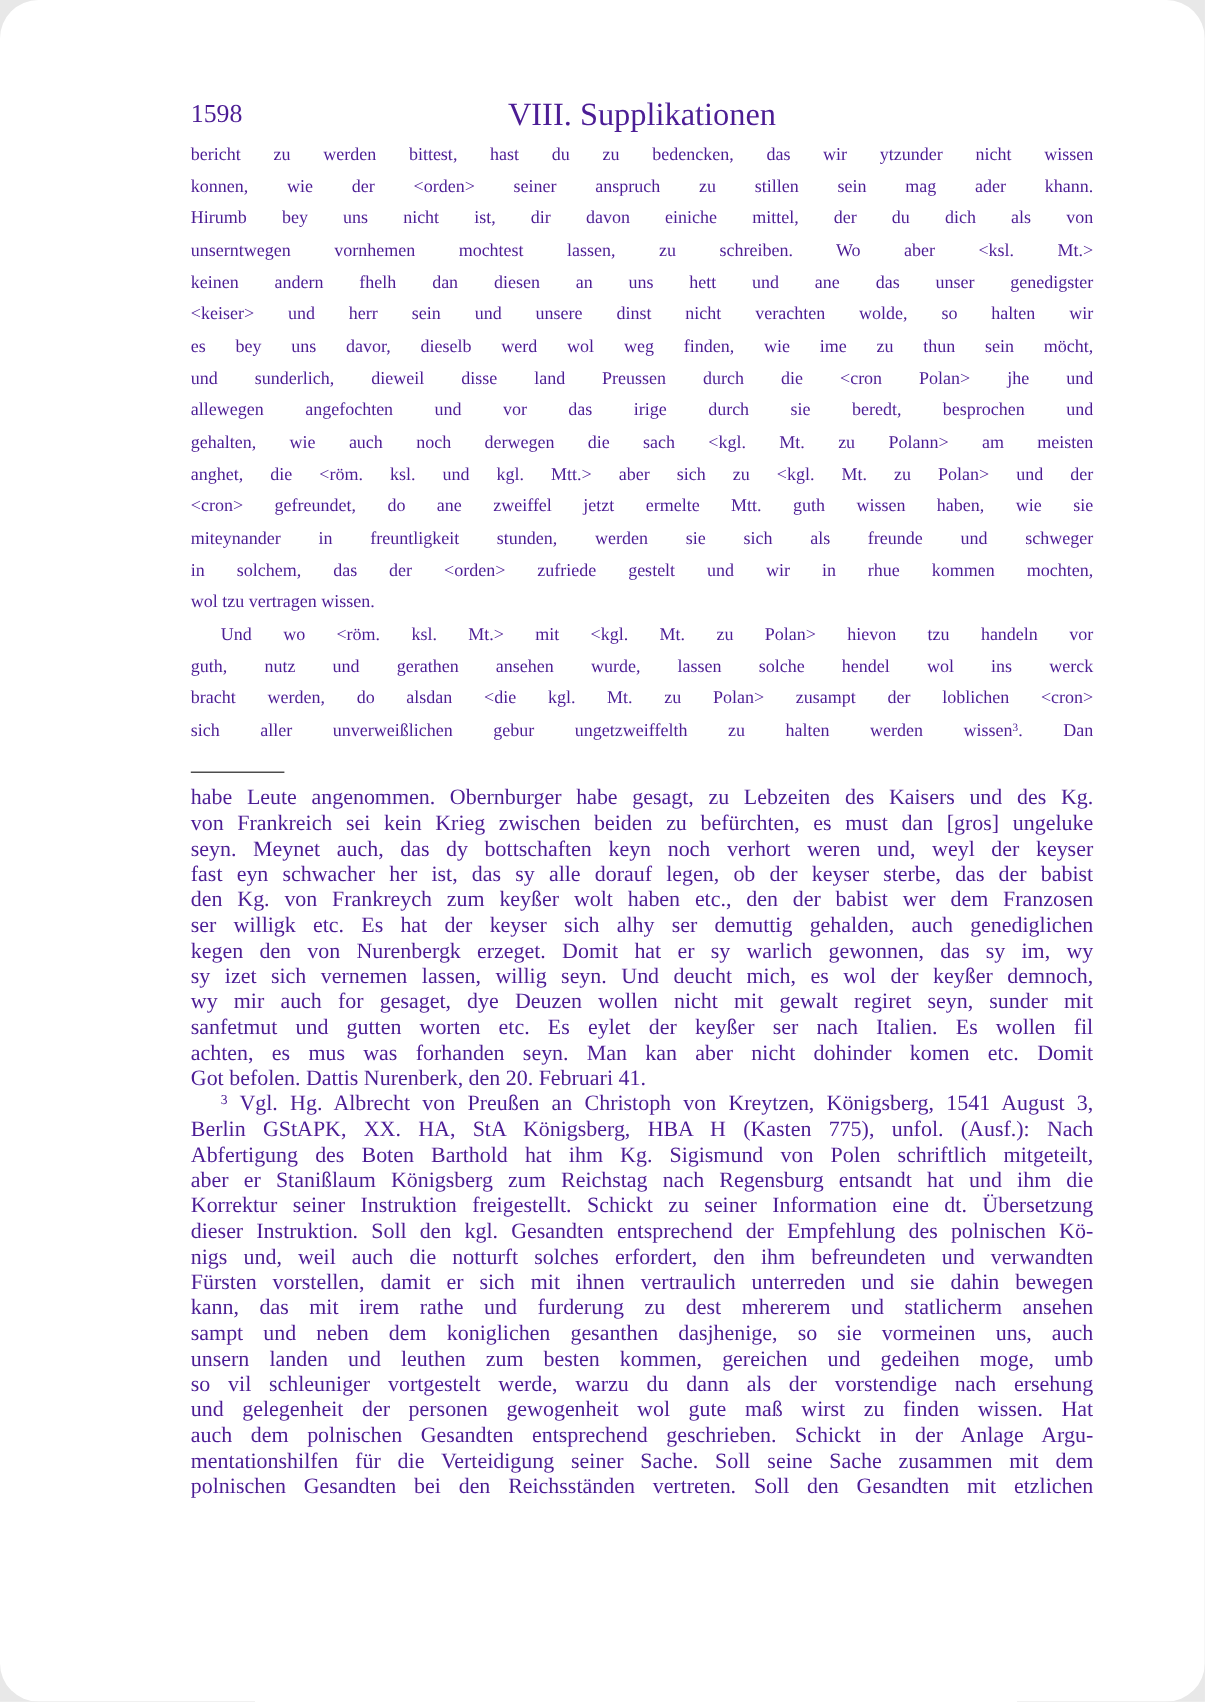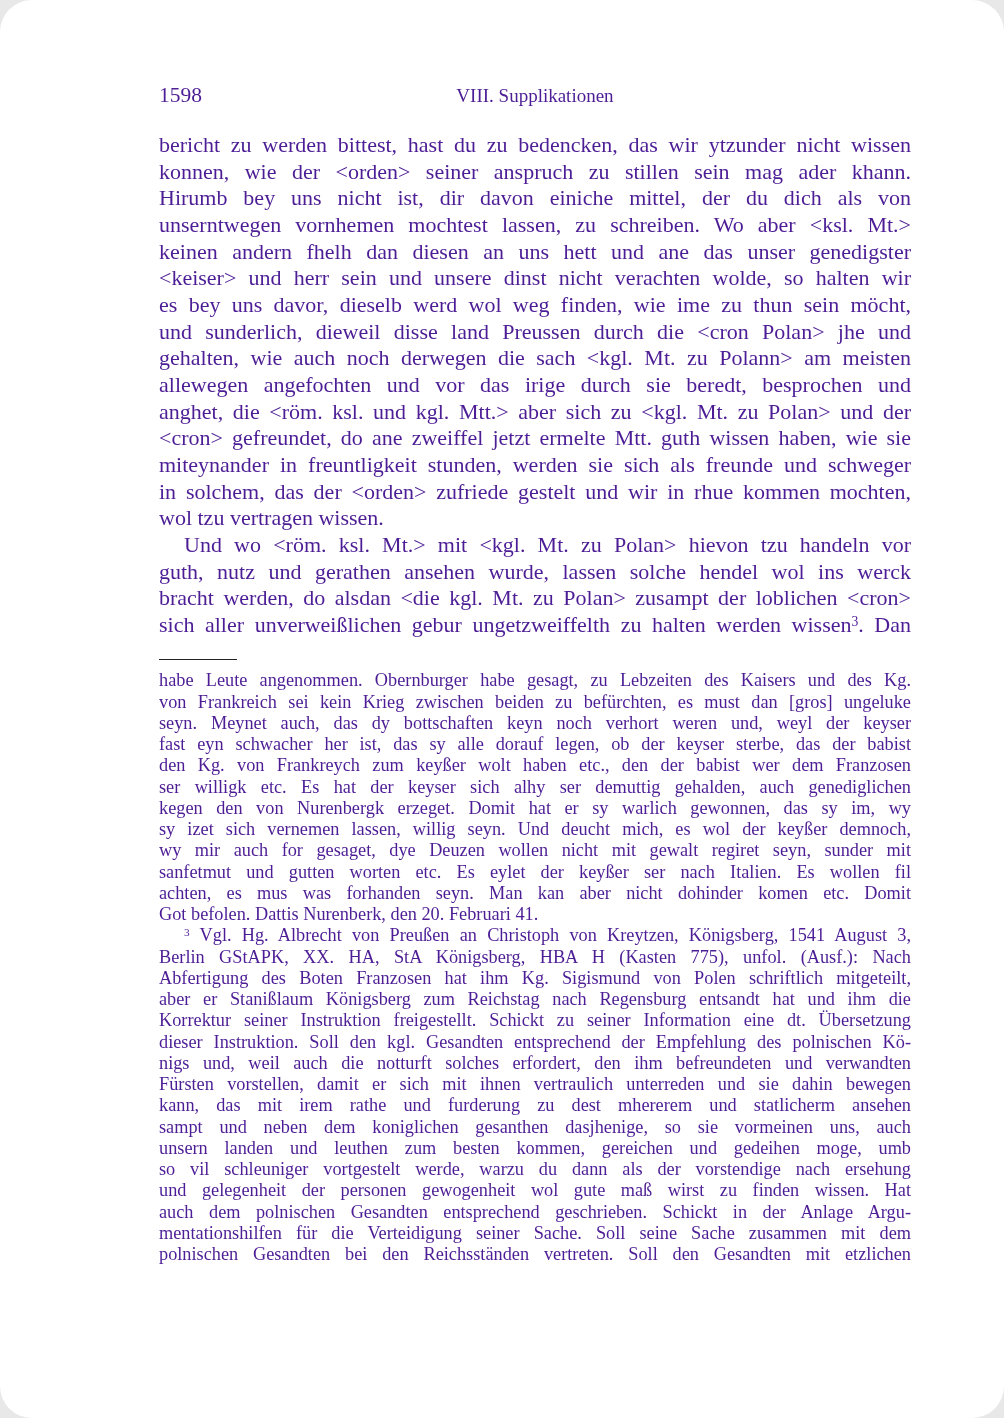--- a/index.html
+++ b/index.html
@@ -26,25 +26,25 @@
     line-height: 25px;
   }
   .pageno {
     position: absolute;
     left: 0;
     top: 0;
   }
   .runtitle {
     display: block;
     text-align: center;
-    font-size: 19px;
+    font-size: 27px;
   }
   .bodytext {
-    margin-top: 24px;
-    font-size: 22px;
+    margin-top: 8px;
+    font-size: 15px;
     line-height: 26.65px;
   }
   .line {
     text-align: justify;
     text-align-last: justify;
   }
   .line.last { text-align-last: left; }
   .line.ti { text-indent: 25px; }
   .it { }
   sup {
@@ -80,22 +80,22 @@
     <div class="bodytext">
         <div class="para">
           <div class="line"><span>bericht zu werden bittest, hast du zu bedencken, das wir ytzunder nicht wissen</span></div>
           <div class="line"><span>konnen, wie der &lt;orden&gt; seiner anspruch zu stillen sein mag ader khann.</span></div>
           <div class="line"><span>Hirumb bey uns nicht ist, dir davon einiche mittel, der du dich als von</span></div>
           <div class="line"><span>unserntwegen vornhemen mochtest lassen, zu schreiben. Wo aber &lt;ksl. Mt.&gt;</span></div>
           <div class="line"><span>keinen andern fhelh dan diesen an uns hett und ane das unser genedigster</span></div>
           <div class="line"><span>&lt;keiser&gt; und herr sein und unsere dinst nicht verachten wolde, so halten wir</span></div>
           <div class="line"><span>es bey uns davor, dieselb werd wol weg finden, wie ime zu thun sein möcht,</span></div>
           <div class="line"><span>und sunderlich, dieweil disse land Preussen durch die &lt;cron Polan&gt; jhe und</span></div>
+          <div class="line"><span>allewegen angefochten und vor das irige durch sie beredt, besprochen und</span></div>
           <div class="line"><span>gehalten, wie auch noch derwegen die sach &lt;kgl. Mt. zu Polann&gt; am meisten</span></div>
-          <div class="line"><span>allewegen angefochten und vor das irige durch sie beredt, besprochen und</span></div>
           <div class="line"><span>anghet, die &lt;röm. ksl. und kgl. Mtt.&gt; aber sich zu &lt;kgl. Mt. zu Polan&gt; und der</span></div>
           <div class="line"><span>&lt;cron&gt; gefreundet, do ane zweiffel jetzt ermelte Mtt. guth wissen haben, wie sie</span></div>
           <div class="line"><span>miteynander in freuntligkeit stunden, werden sie sich als freunde und schweger</span></div>
           <div class="line"><span>in solchem, das der &lt;orden&gt; zufriede gestelt und wir in rhue kommen mochten,</span></div>
           <div class="line last"><span>wol tzu vertragen wissen.</span></div>
         </div>
         <div class="para">
           <div class="line ti"><span>Und wo &lt;röm. ksl. Mt.&gt; mit &lt;kgl. Mt. zu Polan&gt; hievon tzu handeln vor</span></div>
           <div class="line"><span>guth, nutz und gerathen ansehen wurde, lassen solche hendel wol ins werck</span></div>
           <div class="line"><span>bracht werden, do alsdan &lt;die kgl. Mt. zu Polan&gt; zusampt der loblichen &lt;cron&gt;</span></div>
@@ -113,21 +113,21 @@
         <div class="line"><span>den Kg. von Frankreych zum keyßer wolt haben etc., den der babist wer dem Franzosen</span></div>
         <div class="line"><span>ser willigk etc. Es hat der keyser sich alhy ser demuttig gehalden, auch genediglichen</span></div>
         <div class="line"><span>kegen den von Nurenbergk erzeget. Domit hat er sy warlich gewonnen, das sy im, wy</span></div>
         <div class="line"><span>sy izet sich vernemen lassen, willig seyn. Und deucht mich, es wol der keyßer demnoch,</span></div>
         <div class="line"><span>wy mir auch for gesaget, dye Deuzen wollen nicht mit gewalt regiret seyn, sunder mit</span></div>
         <div class="line"><span>sanfetmut und gutten worten etc. Es eylet der keyßer ser nach Italien. Es wollen fil</span></div>
         <div class="line"><span>achten, es mus was forhanden seyn. Man kan aber nicht dohinder komen etc. Domit</span></div>
         <div class="line last"><span>Got befolen. Dattis Nurenberk, den 20. Februari 41.</span></div>
         <div class="line ti"><sup>3</sup><span> </span><span class="it">Vgl. Hg. Albrecht von Preußen an Christoph von Kreytzen, Königsberg, 1541 August 3,</span></div>
         <div class="line"><span class="it">Berlin GStAPK, XX. HA, StA Königsberg, HBA H (Kasten 775), unfol. (Ausf.): Nach</span></div>
-        <div class="line"><span class="it">Abfertigung des Boten Franzosen hat ihm Kg. Sigismund von Polen schriftlich mitgeteilt,</span></div>
+        <div class="line"><span class="it">Abfertigung des Boten Barthold hat ihm Kg. Sigismund von Polen schriftlich mitgeteilt,</span></div>
         <div class="line"><span class="it">aber er </span><span>Stanißlaum Königsberg</span><span class="it"> zum Reichstag nach Regensburg entsandt hat und ihm die</span></div>
         <div class="line"><span class="it">Korrektur seiner Instruktion freigestellt. Schickt zu seiner Information eine dt. Übersetzung</span></div>
         <div class="line"><span class="it">dieser Instruktion. Soll den kgl. Gesandten entsprechend der Empfehlung des polnischen Kö-</span></div>
         <div class="line"><span class="it">nigs und</span><span>, weil auch die notturft solches erfordert, </span><span class="it">den ihm befreundeten und verwandten</span></div>
         <div class="line"><span class="it">Fürsten vorstellen, damit er sich mit ihnen vertraulich unterreden und sie dahin bewegen</span></div>
         <div class="line"><span class="it">kann</span><span>, das mit irem rathe und furderung zu dest mhererem und statlicherm ansehen</span></div>
         <div class="line"><span>sampt und neben dem koniglichen gesanthen dasjhenige, so sie vormeinen uns, auch</span></div>
         <div class="line"><span>unsern landen und leuthen zum besten kommen, gereichen und gedeihen moge, umb</span></div>
         <div class="line"><span>so vil schleuniger vortgestelt werde, warzu du dann als der vorstendige nach ersehung</span></div>
         <div class="line"><span>und gelegenheit der personen gewogenheit wol gute maß wirst zu finden wissen. </span><span class="it">Hat</span></div>

